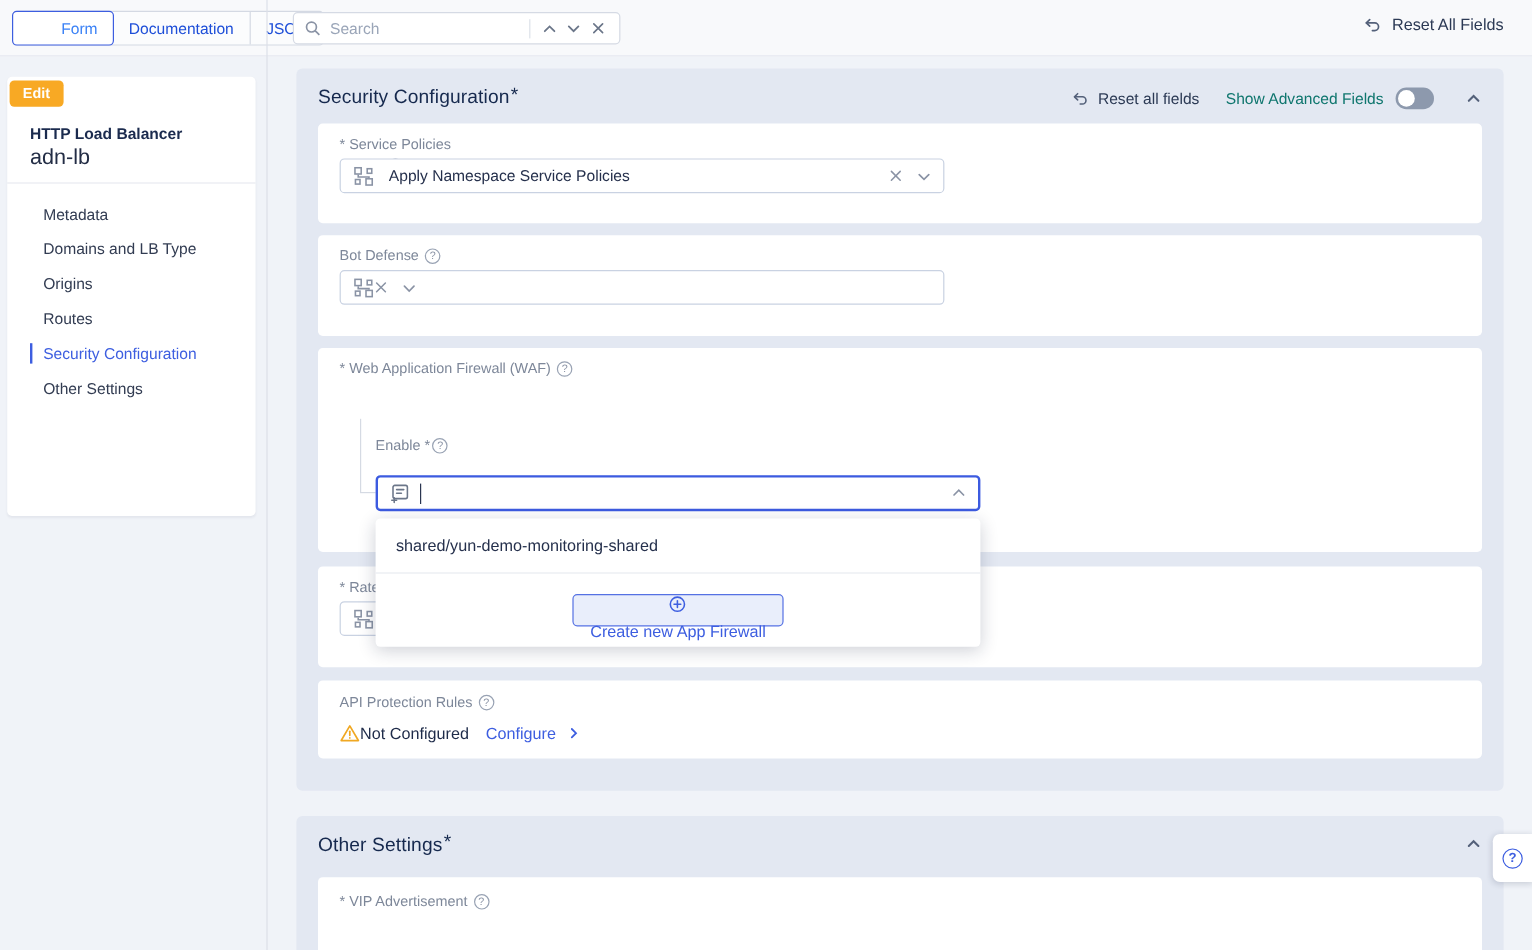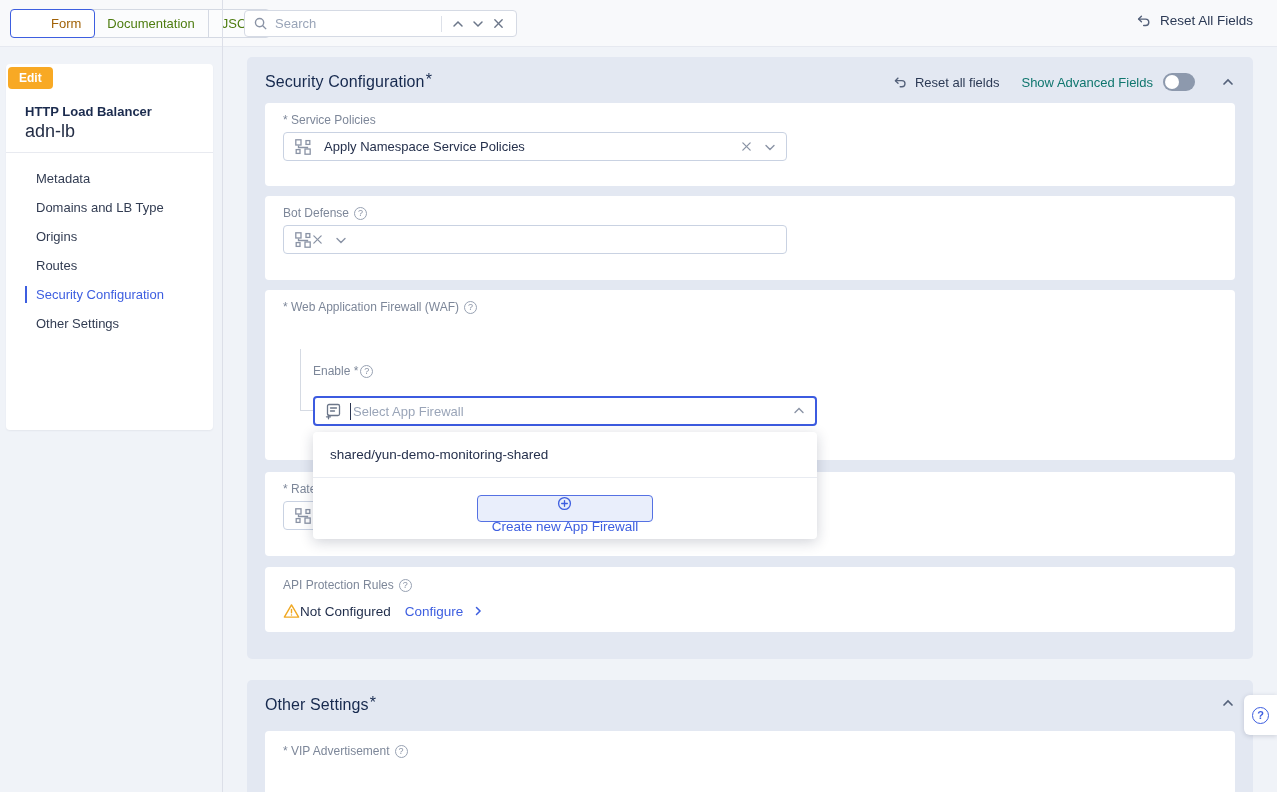--- a/index.html
+++ b/index.html
@@ -4,23 +4,23 @@
 <style>
   * { margin:0; padding:0; box-sizing:border-box; }
   html,body { width:1277px; height:792px; overflow:hidden; }
   body { font-family:"Liberation Sans", sans-serif; background:#f0f3f8; position:relative; color:#25304c; }
 
   
   .topbar { position:absolute; left:0; top:0; width:1277px; height:47px; background:#f8f9fb; border-bottom:1px solid #e6e9f0; z-index:5; }
   .vdivider { position:absolute; left:222px; top:0; width:1px; height:792px; background:#dcdfe8; z-index:6; }
 
   .tabgroup { position:absolute; left:10px; top:9px; display:flex; align-items:stretch; border:1px solid #d4d9e3; border-radius:4px; background:#fbfcfd; height:29px; }
-  .tab { padding:0 13px; display:flex; align-items:center; font-size:13px; color:#4d7c0f; border-right:1px solid #d4d9e3; cursor:default; }
+  .tab { padding:0 13px; display:flex; align-items:center; font-size:13px; color:#1d4ed8; border-right:1px solid #d4d9e3; cursor:default; }
   .tab:last-child { border-right:none; }
-  .tab.active { color:#a16207; background:#fff; border:1px solid #3d5ee0; border-radius:4px; margin:-1px; position:relative; z-index:2;padding-left:40px; }
+  .tab.active { color:#3b82f6; background:#fff; border:1px solid #3d5ee0; border-radius:4px; margin:-1px; position:relative; z-index:2;padding-left:40px; }
 
   .searchbox { position:absolute; left:244px; top:10px; width:273px; height:27px; background:#fff; border:1px solid #d5dae4; border-radius:4px; display:flex; align-items:center; padding:0 8px; }
   .searchbox input { border:none; outline:none; flex:1; font-size:13px; color:#25304c; margin-left:7px; font-family:"Liberation Sans",sans-serif; background:transparent; min-width:0; }
   .searchbox input::placeholder { color:#9aa5b8; }
   .search-sep { width:1px; height:16px; background:#dde1e9; margin:0 6px; }
   .sicon { display:flex; align-items:center; justify-content:center; width:20px; height:20px; cursor:pointer; }
 
   .reset-all { position:absolute; right:24px; top:12px; display:flex; align-items:center; gap:8px; font-size:13.5px; color:#2c3a55; background:none; border:none; cursor:pointer; font-family:"Liberation Sans",sans-serif; }
 
   
@@ -250,21 +250,20 @@
       <span class="ficon">
         <svg width="18" height="18" viewBox="0 0 18 18" fill="none" stroke="#6b7689" stroke-width="1.3" stroke-linecap="round">
           <rect x="3.5" y="2.5" width="12" height="11" rx="1.5"></rect>
           <line x1="6.5" y1="6" x2="12.5" y2="6"></line>
             <line x1="6.5" y1="9" x2="10.5" y2="9"></line>
           <line x1="2.5" y1="14.8" x2="6.5" y2="14.8"></line>
             <line x1="4.5" y1="12.8" x2="4.5" y2="16.8"></line>
         </svg>
       </span>
       <span class="caret"></span>
-      <input placeholder="Select App Firewall" style="">
       <span class="chev">
         <svg width="12" height="12" viewBox="0 0 12 12" fill="none" stroke="#8a93a5" stroke-width="1.4" stroke-linecap="round">
             <polyline points="2,7.5 6,3.5 10,7.5"></polyline>
           </svg>
       </span>
     </div>
   </div>
 
   <div class="fieldcard" style="top:415px; height:84px;">
     <div class="flabel" style="top:10px;">

